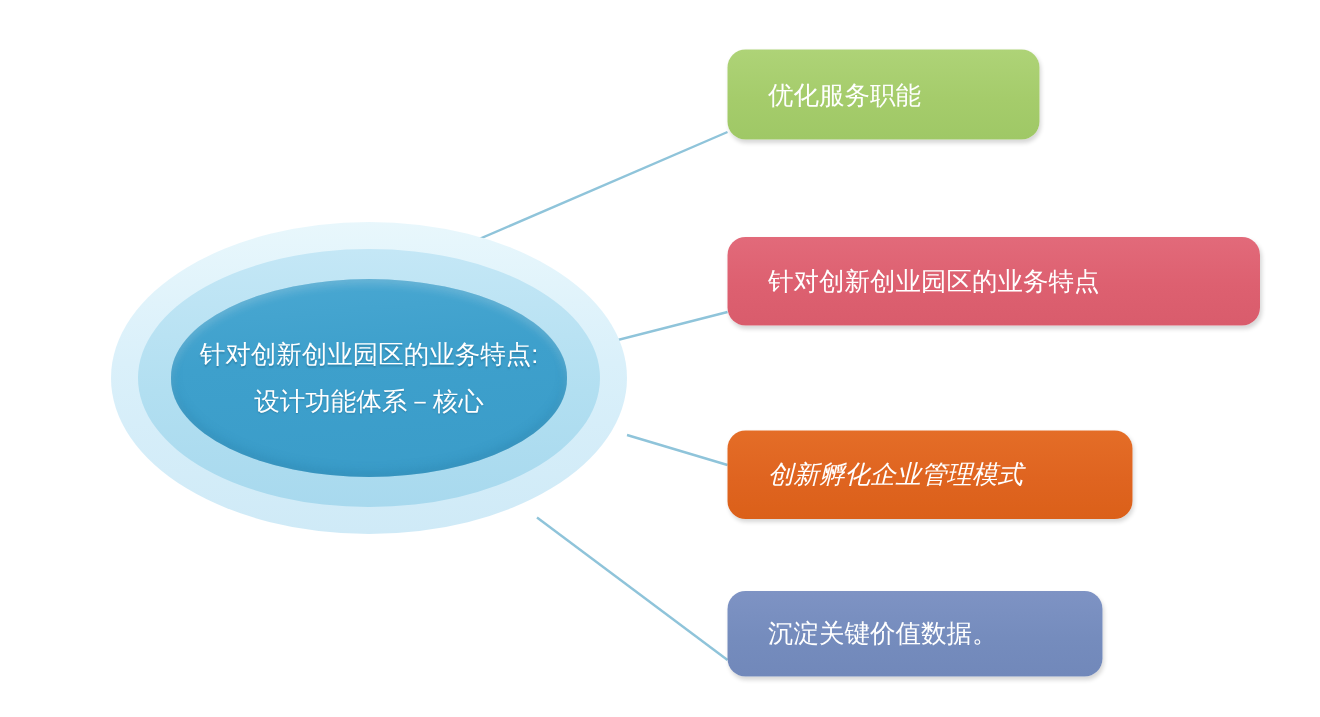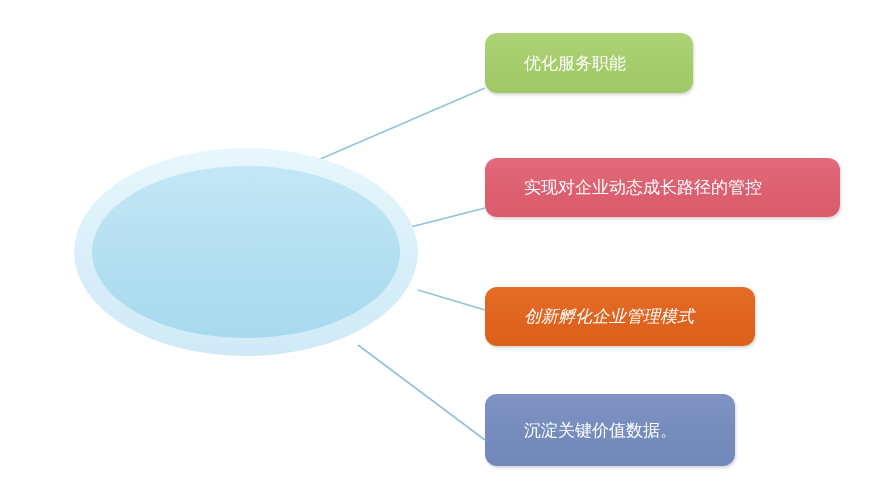--- a/index.html
+++ b/index.html
@@ -78,67 +78,71 @@
   }
   .hub-line-1 { margin-bottom: 14px; }
 
   
   .node {
     position: absolute;
     display: flex;
     align-items: center;
     border-radius: 12px;
     box-sizing: border-box;
-    padding-left: 39px;
+    padding-left: 27px;
     color: #ffffff;
     font-size: 17px;
     white-space: nowrap;
     box-shadow: 1px 2px 3px rgba(0,0,0,0.16);
   }
   .node-green {
     left: 485px; top: 33px; width: 208px; height: 60px;
     background: linear-gradient(180deg, #aed377 0%, #a5cc6b 55%, #9fc866 100%);
   }
   .node-red {
     left: 485px; top: 158px; width: 355px; height: 59px;
     background: linear-gradient(180deg, #e26a7a 0%, #dd6070 55%, #d95c6c 100%);
   }
   .node-orange {
     left: 485px; top: 287px; width: 270px; height: 59px;
     background: linear-gradient(180deg, #e46d27 0%, #df6420 55%, #db6019 100%);
     font-style: italic;
   }
   .node-blue {
-    left: 485px; top: 394px; width: 250px; height: 72px;
+    left: 485px; top: 394px; width: 250px; height: 57px;
     background: linear-gradient(180deg, #7e93c4 0%, #758cbd 55%, #7188ba 100%);
   }
 </style>
 </head>
 <body>
 
 <div id="canvas">
 
   <svg id="connectors" viewBox="0 0 880 478" width="880" height="478">
     <line x1="130" y1="241" x2="485" y2="88" stroke="#8fc4da" stroke-width="1.6"></line>
     <line x1="152" y1="293" x2="485" y2="208" stroke="#8fc4da" stroke-width="1.6"></line>
     <line x1="418" y1="290" x2="485" y2="310" stroke="#8fc4da" stroke-width="1.6"></line>
     <line x1="358" y1="345" x2="485" y2="440" stroke="#8fc4da" stroke-width="1.6"></line>
   </svg>
 
   <div class="hub">
     <div class="hub-ring-outer"></div>
     <div class="hub-ring-mid"></div>
+    <div class="hub-core">
+      <div class="hub-line hub-line-1">针对创新创业园区的业务特点:</div>
+      <div class="hub-line hub-line-2">设计功能体系－核心</div>
+    </div>
   </div>
 
   <div class="node node-green">
     <span>优化服务职能</span>
   </div>
 
   <div class="node node-red">
-    <span>实现对企业动态成长路径的管控</span>
+    <span>针对创新创业园区的业务特点</span>
   </div>
 
   <div class="node node-orange">
     <span>创新孵化企业管理模式</span>
   </div>
 
   <div class="node node-blue">
     <span>沉淀关键价值数据。</span>
   </div>
 

